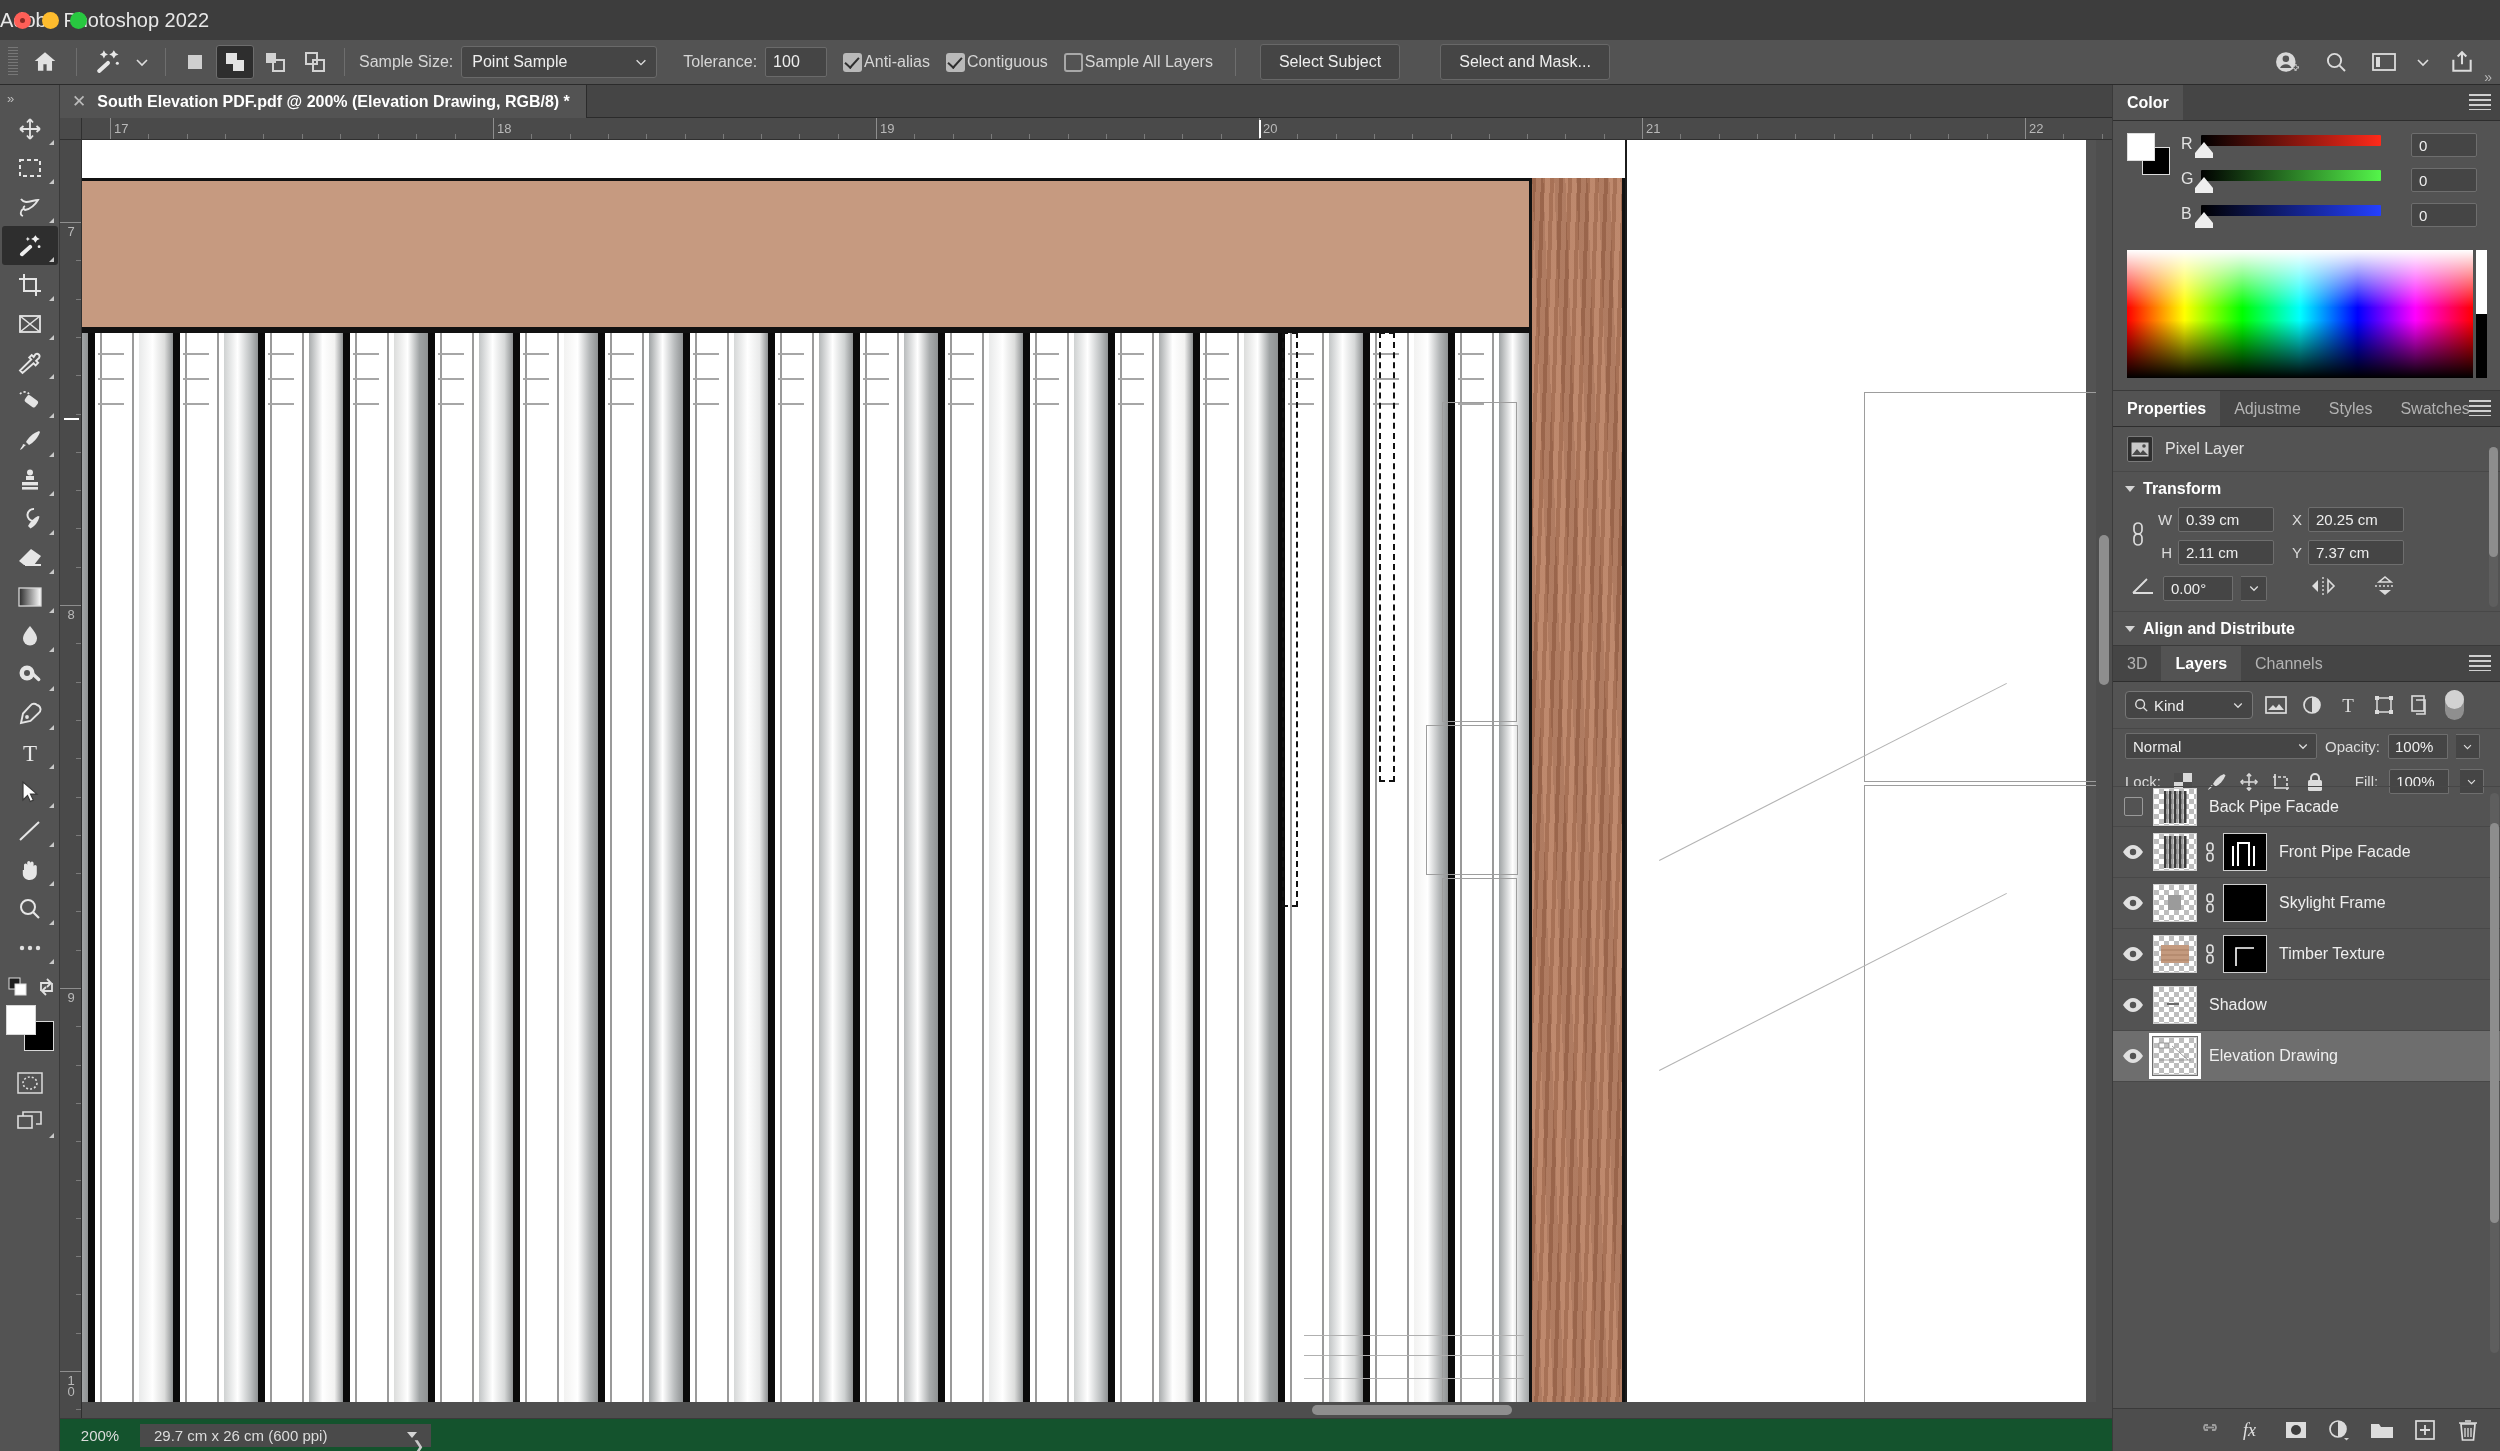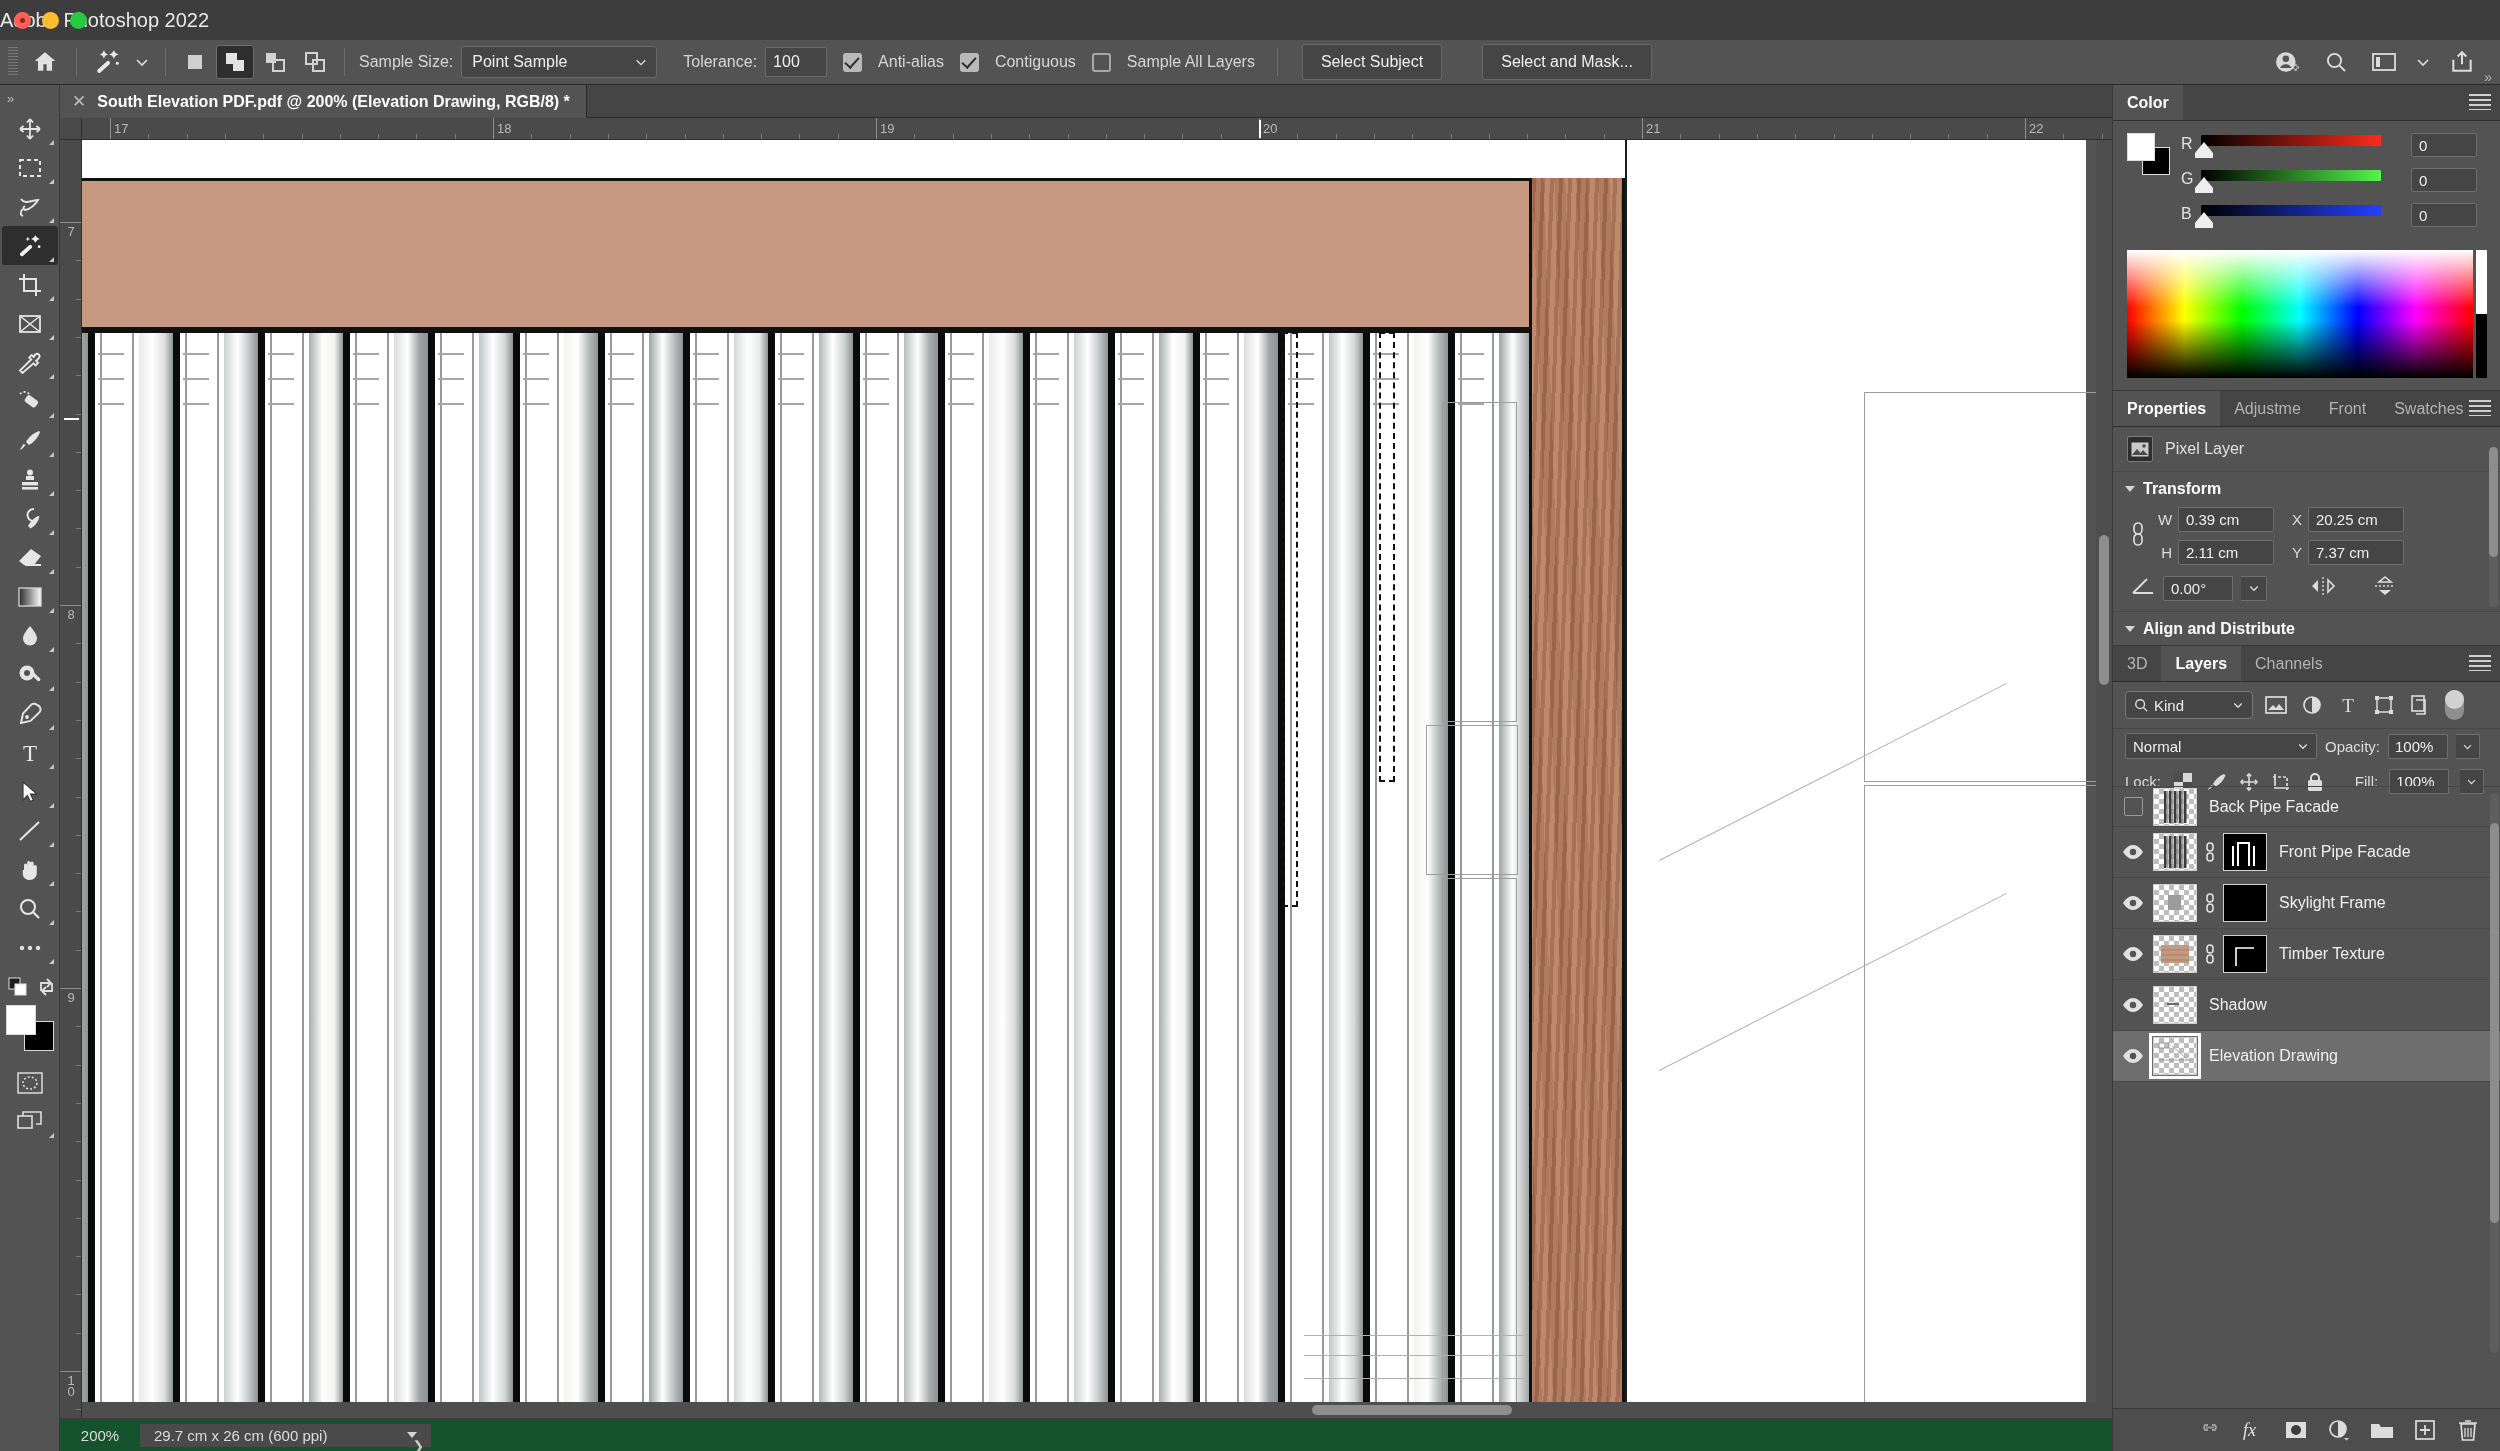--- a/index.html
+++ b/index.html
@@ -27,21 +27,21 @@
   .vdiv{ width:1px;height:28px;background:#6e6e6e;margin:0 10px; }
   .obar-label{ color:#d6d6d6; font-size:16px; margin:0 8px 0 4px; white-space:nowrap; }
   .sel-icons{ display:flex; gap:2px; align-items:center; }
   .selbtn{ width:38px;height:34px;display:flex;align-items:center;justify-content:center;border-radius:3px; cursor:pointer;}
   .selbtn.active{ background:#2e2e2e; border:1px solid #6d6d6d; }
   .combo{ height:32px; background:#454545; border:1px solid #6a6a6a; border-radius:3px;
     color:#eee; font-size:16px; display:flex; align-items:center; padding:0 8px 0 10px;
     min-width:180px; justify-content:space-between; gap:10px; cursor:pointer;}
   .numfield{ height:30px;width:62px;background:#454545;border:1px solid #6a6a6a;border-radius:2px;
     color:#eee;font-size:16px;display:flex;align-items:center;padding-left:7px; cursor:text;}
-  .chk{ display:flex;align-items:center;gap:16px;margin-left:16px; cursor:pointer;}
+  .chk{ display:flex;align-items:center;gap:2px;margin-left:16px; cursor:pointer;}
   .box{ width:19px;height:19px;background:#b9b9b9;border-radius:3px;position:relative; }
   .box.off{ background:#535353; border:2px solid #a8a8a8; }
   .box.on::after{ content:""; position:absolute; left:5px; top:1px; width:6px;height:12px;
     border:solid #2f2f2f; border-width:0 2.5px 2.5px 0; transform:rotate(42deg); }
   .chk span{ color:#d6d6d6; font-size:16px; }
   .pillbtn{ height:36px; background:#454545;border:1px solid #686868;border-radius:3px;
     color:#eee;font-size:16px;display:flex;align-items:center;padding:0 18px;margin-left:14px;cursor:pointer;}
   .ob-right{ margin-left:auto; display:flex; align-items:center; gap:4px; padding-right:16px; }
   .ob-right .obtn{ width:44px; }
 
@@ -940,21 +940,21 @@
           linear-gradient(to bottom, rgba(255,255,255,1) 0%, rgba(255,255,255,0) 45%, rgba(0,0,0,0) 55%, rgba(0,0,0,1) 100%),
           linear-gradient(to right,#ff0000,#ffff00,#00ff00,#00ffff,#0000ff,#ff00ff,#ff0000);"></div>
       <div class="spec-bw"></div>
     </div>
   </div>
 
   <div class="proppanel">
     <div class="panel-tabs">
       <div class="ptab active">Properties</div>
       <div class="ptab">Adjustme</div>
-      <div class="ptab">Front</div>
+      <div class="ptab">Styles</div>
       <div class="ptab">Swatches</div>
       <div class="pmenu"></div>
     </div>
     <div class="prow-head">
       <span class="thumbico">
         <svg width="18" height="15" viewBox="0 0 18 15">
             <rect x="0.5" y="0.5" width="17" height="14" fill="#c9c9c9"></rect>
             <path d="M1 13l5-6 3.5 4L12 8l5 5z" fill="#4a4a4a"></path>
             <circle cx="13" cy="4" r="1.8" fill="#4a4a4a"></circle>
           </svg>

